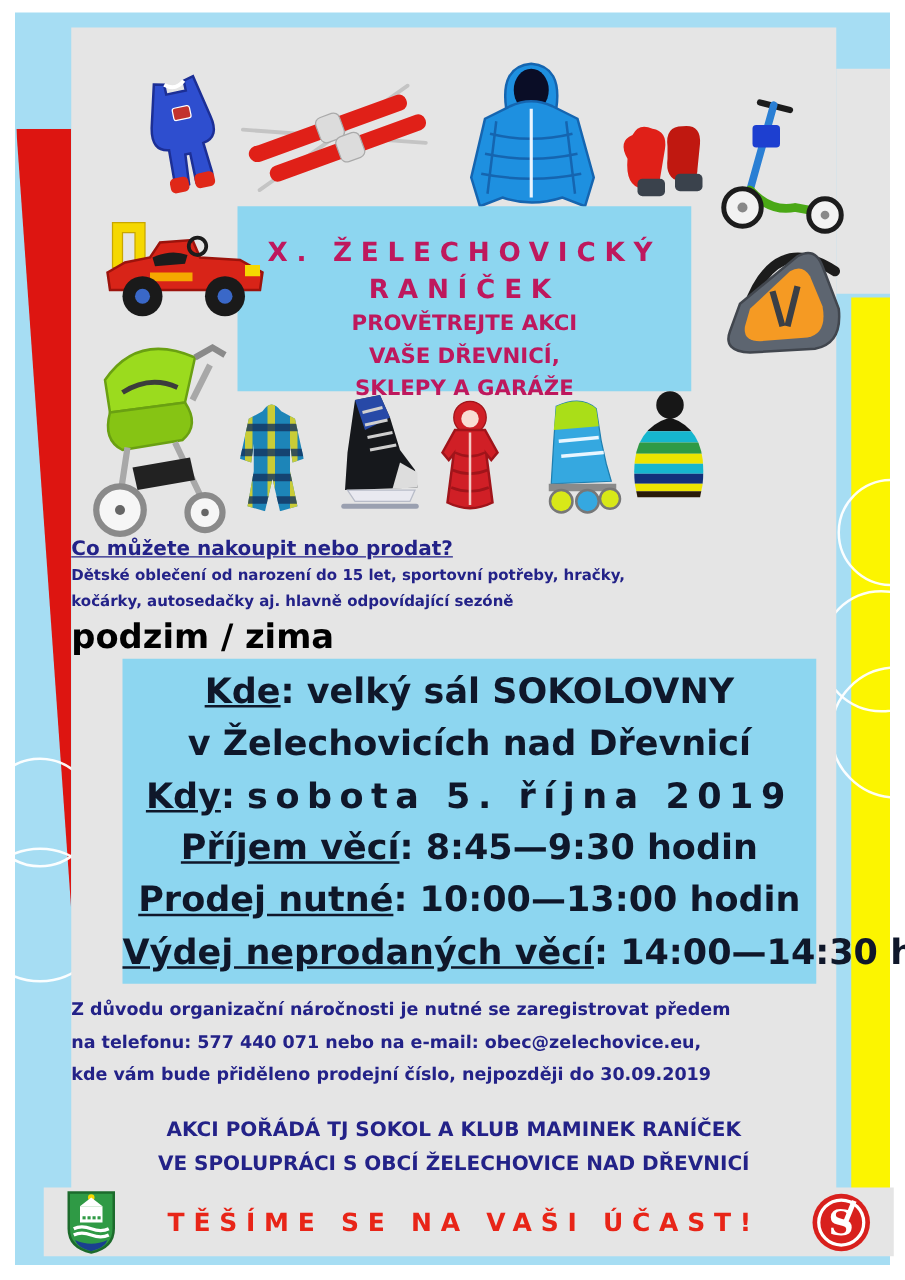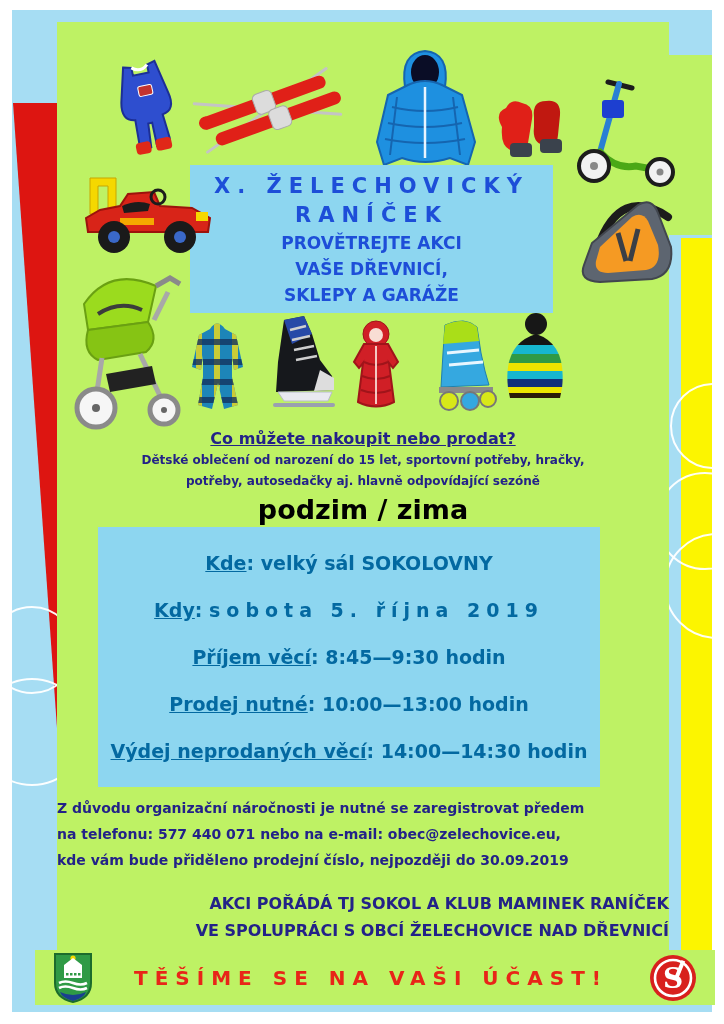--- a/index.html
+++ b/index.html
@@ -3,45 +3,45 @@
 <meta charset="utf-8">
 <style>
   html,body{margin:0;padding:0;background:#e8e8e8;}
   .outer{position:relative;width:724px;height:1024px;background:#ffffff;overflow:hidden;
          font-family:"DejaVu Sans",sans-serif;}
   .blue{position:absolute;left:12px;top:10px;width:700px;height:1002px;background:#a6ddf3;overflow:hidden;}
   .circle{position:absolute;border:2px solid rgba(255,255,255,.95);border-radius:50%;}
   .red-stripe{position:absolute;left:1px;top:93px;width:44px;height:625px;background:#dd1511;
               clip-path:polygon(0 0,100% 0,100% 100%);}
   .yellow-stripe{position:absolute;left:669px;top:228px;width:31px;height:714px;background:#fcf500;}
-  .panel{position:absolute;background:#bef264;}
+  .panel{position:absolute;background:#e5e5e5;}
   .main-panel{left:57px;top:22px;width:612px;height:933px;}
   .top-ext{left:669px;top:55px;width:43px;height:180px;}
   .bottom-strip{left:35px;top:950px;width:680px;height:55px;display:flex;align-items:center;
                 justify-content:space-between;padding:0 16px;box-sizing:border-box;}
   .img{position:absolute;}
   .img svg{display:block;width:100%;height:100%;}
   .title-box{position:absolute;left:190px;top:165px;width:363px;height:148px;background:#8dd6f0;
-             color:#1d4ed8;text-align:center;font-weight:bold;padding-top:7px;box-sizing:border-box;}
+             color:#be185d;text-align:center;font-weight:bold;padding-top:23px;box-sizing:border-box;}
   .t-big{font-size:21px;letter-spacing:7px;line-height:29px;white-space:nowrap;}
   .t-sm{font-size:17px;line-height:26px;white-space:nowrap;}
-  .what{position:absolute;left:57px;top:428px;width:612px;text-align:center;color:#232288;font-weight:bold;}
+  .what{position:absolute;left:57px;top:428px;width:612px;color:#232288;font-weight:bold;}
   .what-h{font-size:16px;line-height:22px;text-decoration:underline;}
   .what-b{font-size:12px;line-height:21px;white-space:nowrap;}
   .season{font-size:27px;line-height:36px;color:#000000;}
-  .info-box{position:absolute;left:98px;top:527px;width:502px;height:260px;background:#8dd6f0;
-            color:#0369a1;font-weight:bold;font-size:19px;display:flex;flex-direction:column;
+  .info-box{position:absolute;left:98px;top:527px;width:555px;height:260px;background:#8dd6f0;
+            color:#0f172a;font-weight:bold;font-size:28px;display:flex;flex-direction:column;
             justify-content:space-evenly;text-align:center;}
   .info-line{white-space:nowrap;}
   .lbl{text-decoration:underline;}
   .spaced{letter-spacing:6px;}
   .reg{position:absolute;left:57px;top:795px;width:612px;color:#232288;
        font-weight:bold;font-size:14px;line-height:26px;}
   .reg div{white-space:nowrap;}
-  .org{position:absolute;left:57px;top:890px;width:612px;text-align:right;color:#232288;
+  .org{position:absolute;left:57px;top:890px;width:612px;text-align:center;color:#232288;
        font-weight:bold;font-size:16px;line-height:27px;}
   .org div{white-space:nowrap;}
   .closing{color:#e82518;font-weight:bold;font-size:20px;letter-spacing:7px;white-space:nowrap;}
   .logo{width:44px;height:52px;flex:0 0 auto;}
   .logo svg{display:block;width:100%;height:100%;}
 </style>
 </head>
 <body>
 
 <div class="outer">
@@ -225,26 +225,27 @@
         <rect x="0" y="69" width="68" height="8" fill="#12307a"></rect>
         <rect x="0" y="77" width="68" height="6" fill="#ece400"></rect>
         <rect x="0" y="83" width="68" height="7" fill="#2a1a08"></rect>
       </g>
     </svg>
   </div>
 
   <div class="what">
     <div class="what-h">Co můžete nakoupit nebo prodat?</div>
     <div class="what-b">Dětské oblečení od narození do 15 let, sportovní potřeby, hračky,</div>
-    <div class="what-b">potřeby, autosedačky aj. hlavně odpovídající sezóně</div>
+    <div class="what-b">kočárky, autosedačky aj. hlavně odpovídající sezóně</div>
     <div class="season">podzim / zima</div>
   </div>
 
   <div class="info-box">
     <div class="info-line"><span class="lbl">Kde</span><span>: velký sál SOKOLOVNY</span></div>
+    <div class="info-line"><span>v Želechovicích nad Dřevnicí</span></div>
     <div class="info-line"><span class="lbl">Kdy</span><span>: </span><span class="spaced">sobota 5. října 2019</span></div>
     <div class="info-line"><span class="lbl">Příjem věcí</span><span>: 8:45—9:30 hodin</span></div>
     <div class="info-line"><span class="lbl">Prodej nutné</span><span>: 10:00—13:00 hodin</span></div>
     <div class="info-line"><span class="lbl">Výdej neprodaných věcí</span><span>: 14:00—14:30 hodin</span></div>
   </div>
 
   <div class="reg">
     <div>Z důvodu organizační náročnosti je nutné se zaregistrovat  předem</div>
     <div>na telefonu: 577 440 071 nebo na  e-mail: obec@zelechovice.eu,</div>
     <div>kde vám bude přiděleno prodejní číslo, nejpozději do 30.09.2019</div>

